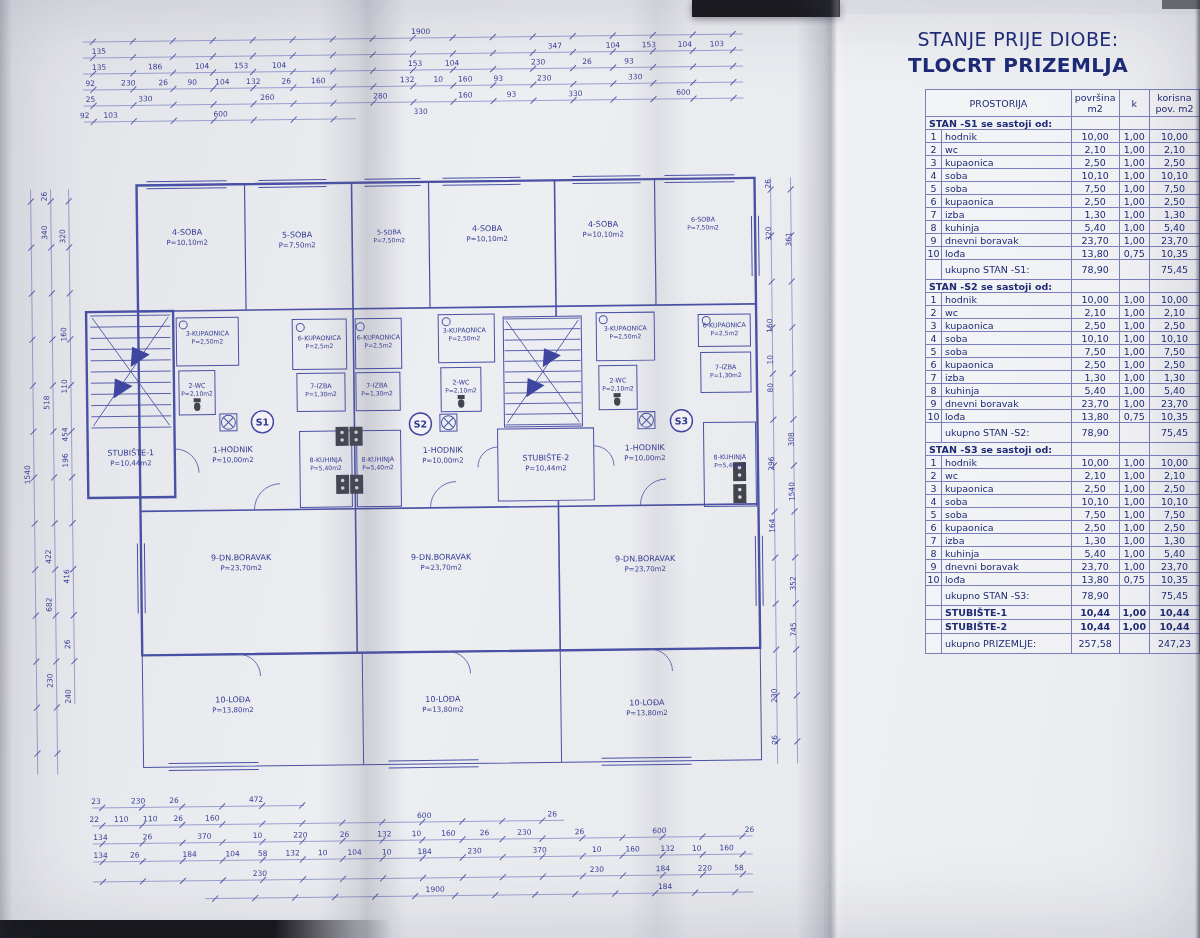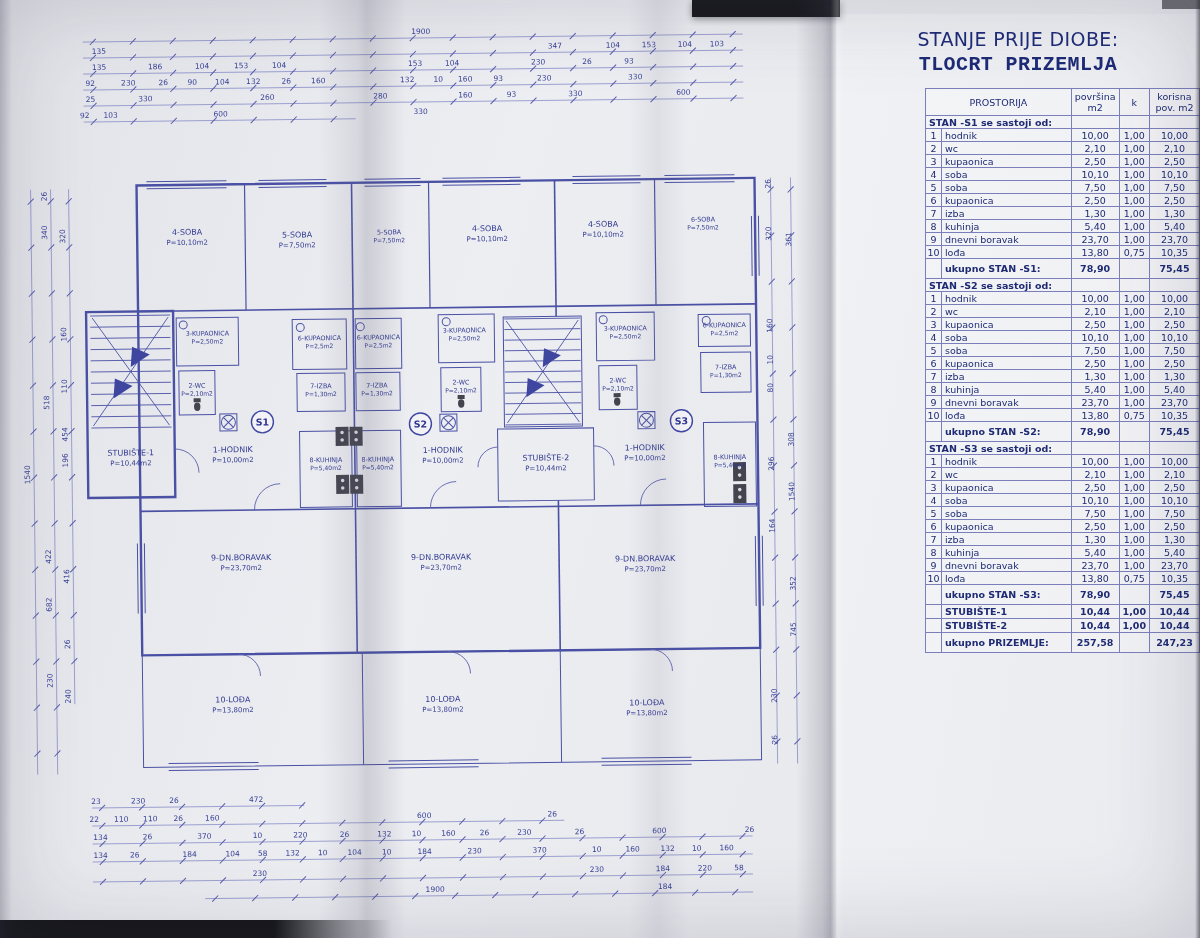--- a/index.html
+++ b/index.html
@@ -32,28 +32,28 @@
   .badge-t{font-size:9.5px;font-weight:bold;fill:#2d3590;text-anchor:middle;}
   .fix-dark{fill:#44444f;stroke:none;}
   .fix-lite{fill:#d9d9df;stroke:none;}
   .fix-line{stroke:#4a51a5;fill:none;stroke-width:1;}
 
   
   .right-panel{position:absolute;left:836px;top:14px;width:364px;height:938px;
                background:linear-gradient(100deg,#f0f1f4,#eaebef);}
   .title{margin-top:14px;text-align:center;color:#1d2a76;}
   .t1{font-size:19px;letter-spacing:.4px;}
-  .t2{font-size:20px;font-weight:bold;margin-top:3px;letter-spacing:.4px;font-family:Liberation Mono, monospace;}
+  .t2{font-size:20px;font-weight:bold;margin-top:3px;letter-spacing:.4px;}
   table{border-collapse:collapse;margin:12px 0 0 89px;background:rgba(255,255,255,.25);}
   td{border:1px solid #7a7fbb;font-size:9.5px;color:#1e2b74;padding:0 3px;height:12px;line-height:11px;vertical-align:middle;}
   thead td{height:26px;text-align:center;white-space:pre-line;font-size:9.5px;}
   td.idx{text-align:center;padding:0 1px;}
   td.num{text-align:center;}
   tr.sec-head td{font-weight:bold;}
-  tr.total td{height:19px;font-weight:bold;}
+  tr.total td{height:19px;font-weight:normal;}
   tr.stub td{height:13px;font-weight:bold;}
   td.strong{font-weight:bold;}
 
   
   .art{position:absolute;pointer-events:none;}
   .art-topblack{left:692px;top:0;width:148px;height:17px;background:#17171b;box-shadow:0 2px 7px rgba(20,20,30,.45);}
   .art-topright{right:0;top:0;width:38px;height:9px;background:#2b2b32;opacity:.65;}
   .art-botblack{left:0;bottom:0;width:392px;height:18px;background:linear-gradient(90deg,#141418 70%,rgba(20,20,24,0));}
   .art-rightedge{right:0;top:0;width:5px;height:100%;background:linear-gradient(270deg,rgba(30,30,40,.55),rgba(30,30,40,0));}
   .art-leftedge{left:0;top:0;width:12px;height:100%;background:linear-gradient(90deg,rgba(40,40,60,.22),rgba(40,40,60,0));}

